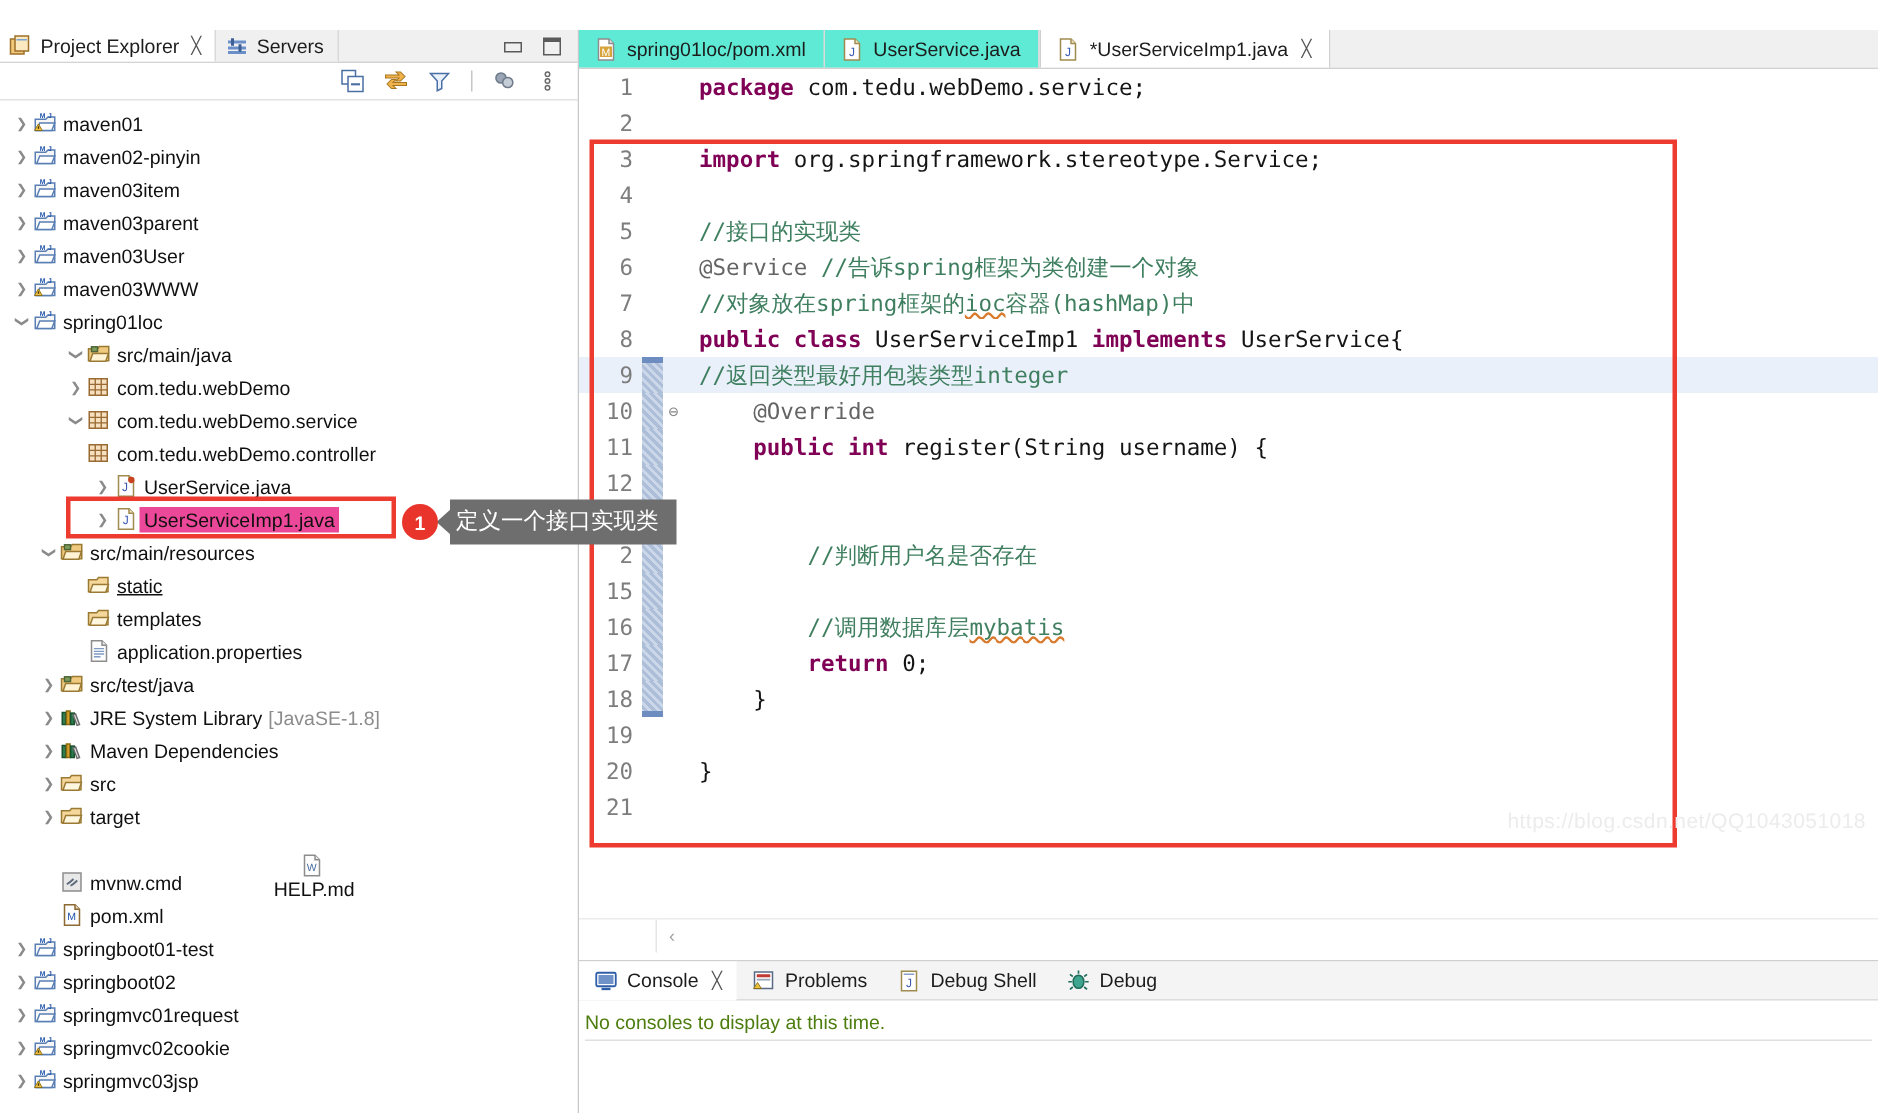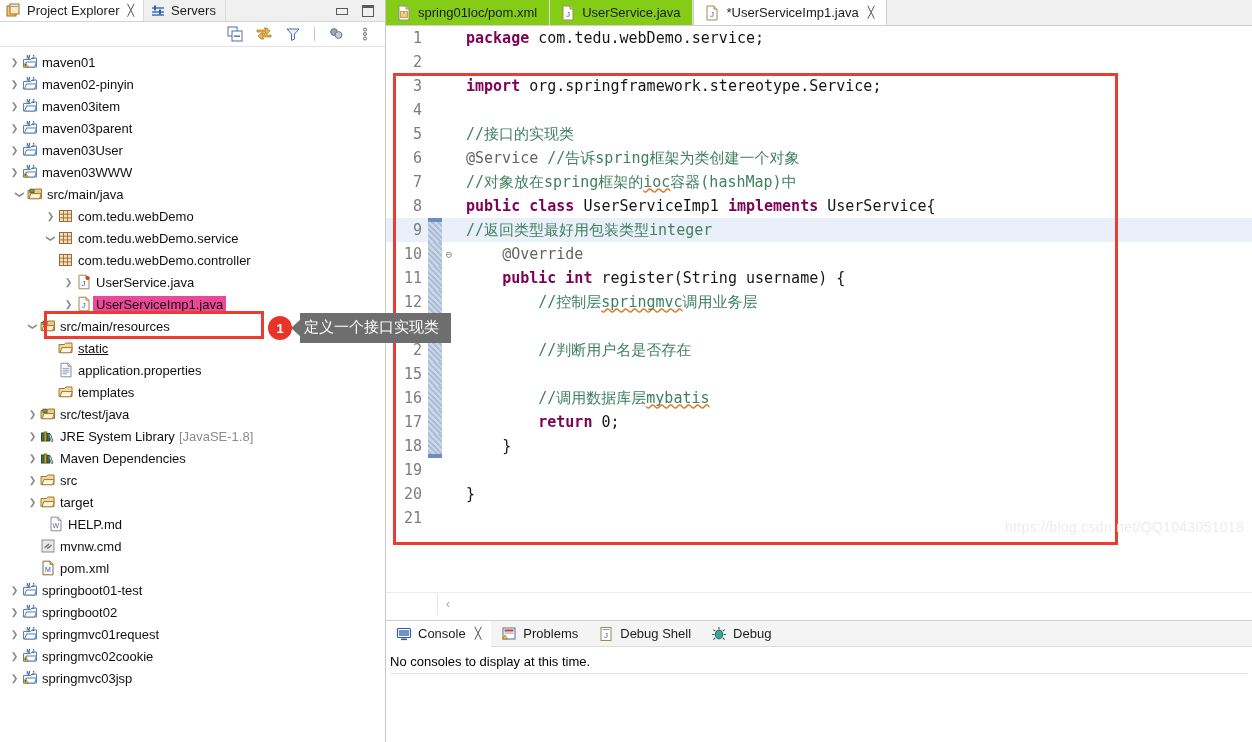--- a/index.html
+++ b/index.html
@@ -5,21 +5,21 @@
   * { box-sizing: border-box; }
   html, body {
     margin: 0; padding: 0;
     width: 1252px; height: 742px;
     overflow: hidden;
     background: #ffffff;
     font-family: "Liberation Sans", sans-serif;
     font-size: 13px;
     color: #1a1a1a;
   }
-  #app { position: relative; width: 1252px; height: 544px; }
+  #app { position: relative; width: 1252px; height: 544px; margin-top: 20px; }
 
   
   #left-panel {
     position: absolute; left: 0; top: 0; width: 386px; height: 742px;
     background: #ffffff;
     border-right: 1px solid #c8c8c8;
   }
   .view-tabbar {
     position: relative; height: 22px; background: #f0f0f0;
     border-bottom: 1px solid #d4d4d4;
@@ -81,21 +81,21 @@
     background: #ffffff;
   }
   .edtabbar {
     height: 26px; background: #f0f0f0; display: flex; align-items: stretch;
     border-bottom: 1px solid #d0d0d0;
   }
   .edtab {
     display: flex; align-items: center; gap: 6px;
     padding: 0 12px 0 10px; font-size: 13px; color: #1c1c1c;
   }
-  .edtab.inactive { background: #84cc16; border-right: 1px solid #dadada; }
+  .edtab.inactive { background: #5eead4; border-right: 1px solid #dadada; }
   .edtab.active { background: #ffffff; border-right: 1px solid #d0d0d0;
                   border-left: 1px solid #d0d0d0; }
   .edtab-rest { flex: 1; background: #f0f0f0; }
 
   
   #code-area {
     position: absolute; left: 0; top: 26px; right: 0; height: 572px;
     background: #ffffff; overflow: hidden;
   }
   .code-scroll { position: relative; }
@@ -159,21 +159,21 @@
   }
   .btabbar {
     height: 26px; display: flex; align-items: center;
     background: #f4f4f4; border-bottom: 1px solid #dddddd;
   }
   .btab {
     display: flex; align-items: center; gap: 6px; padding: 0 10px;
     font-size: 13px; color: #1c1c1c; height: 26px;
   }
   .btab.active { background: #ffffff; }
-  .bcontent { padding: 7px 4px 0 4px; font-size: 13px; color: #000000; }
+  .bcontent { padding: 7px 4px 0 4px; font-size: 13px; color: #4d7c0f; }
   .brule { margin-top: 4px; height: 1px; background: #e0e0e0; }
 
   
   #callout {
     position: absolute; left: 268px; top: 313px; z-index: 10;
     display: flex; align-items: center;
   }
   #callout .badge {
     width: 24px; height: 24px; border-radius: 50%; background: #e8342a;
     color: #fff; font-size: 13px; font-weight: bold;
@@ -331,21 +331,33 @@
               <path d="M1.5 5.5h7l1.5-1.5h4.5v9h-13z" fill="#f6f6f6" stroke="#5a7fb5" stroke-width="1"></path>
               <path d="M2.5 13l2-5h10l-2 5z" fill="#ffffff" stroke="#5a7fb5"></path>
               <text x="4.5" y="4.6" font-size="4.5" font-family="sans-serif" fill="#2255aa" font-weight="bold">M</text>
               <text x="10" y="4.6" font-size="4.5" font-family="sans-serif" fill="#2255aa" font-weight="bold">J</text>
               <path d="M3.6 8.6l2.6 4.4H1z" fill="#f0c040" stroke="#8a6a10" stroke-width=".6"></path>
               <rect x="3.2" y="10.2" width=".9" height="1.7" fill="#4a3a00"></rect>
             </svg>
           </span>
           <span class="tlabel">maven03WWW</span>
         </div>
-        <div class="trow" style="padding-left: 13px;">
+        <div class="trow" style="padding-left: 8px;">
+          <span class="twist" style="transform: rotate(90deg);">❯</span>
+          <span class="ticon">
+            <svg viewBox="0 0 16 16" width="16" height="16">
+              <path d="M1.5 5.5h7l1.5-1.5h4.5v9h-13z" fill="#f6f6f6" stroke="#5a7fb5" stroke-width="1"></path>
+              <path d="M2.5 13l2-5h10l-2 5z" fill="#ffffff" stroke="#5a7fb5"></path>
+              <text x="4.5" y="4.6" font-size="4.5" font-family="sans-serif" fill="#2255aa" font-weight="bold">M</text>
+              <text x="10" y="4.6" font-size="4.5" font-family="sans-serif" fill="#2255aa" font-weight="bold">J</text>
+            </svg>
+          </span>
+          <span class="tlabel">spring01loc</span>
+        </div>
+        <div class="trow" style="padding-left: 44px;">
           <span class="twist" style="transform: rotate(90deg);">❯</span>
           <span class="ticon">
             <svg viewBox="0 0 16 16" width="16" height="16">
               <path d="M1 4.5h6l1.2-1.5h6.3v9.5H1z" fill="#efc97e" stroke="#9a7a33"></path>
               <path d="M2 12.8l1.8-5.2h10.5l-1.8 5.2z" fill="#fff3d4" stroke="#9a7a33"></path>
               <rect x="3" y="3.2" width="4" height="3.2" fill="#7f9b5c" stroke="#4e6636"></rect>
             </svg>
           </span>
           <span class="tlabel">src/main/java</span>
         </div>
@@ -420,36 +432,36 @@
               <path d="M1 4.5h5.5l1.2-1.5h6.3v9.5H1z" fill="#f6d79b" stroke="#9a7a33"></path>
               <path d="M2 12.8l1.8-5.2h10.5l-1.8 5.2z" fill="#fff6e0" stroke="#9a7a33"></path>
             </svg>
           </span>
           <span class="tlabel">static</span>
         </div>
         <div class="trow" style="padding-left: 44px;">
           <span class="twist"></span>
           <span class="ticon">
             <svg viewBox="0 0 16 16" width="16" height="16">
+              <path d="M1 4.5h5.5l1.2-1.5h6.3v9.5H1z" fill="#f6d79b" stroke="#9a7a33"></path>
+              <path d="M2 12.8l1.8-5.2h10.5l-1.8 5.2z" fill="#fff6e0" stroke="#9a7a33"></path>
+            </svg>
+          </span>
+          <span class="tlabel">templates</span>
+        </div>
+        <div class="trow" style="padding-left: 44px;">
+          <span class="twist"></span>
+          <span class="ticon">
+            <svg viewBox="0 0 16 16" width="16" height="16">
               <path d="M3 1.2h7l3 3v10.6H3z" fill="#fdfdfd" stroke="#8d8d8d"></path>
               <path d="M10 1.2v3h3" fill="#e8e8e8" stroke="#8d8d8d"></path>
               <path d="M4.6 6.4h6.8M4.6 8.2h6.8M4.6 10h6.8M4.6 11.8h4.4" stroke="#7f9ac4" stroke-width=".9"></path>
             </svg>
           </span>
           <span class="tlabel">application.properties</span>
-        </div>
-        <div class="trow" style="padding-left: 44px;">
-          <span class="twist"></span>
-          <span class="ticon">
-            <svg viewBox="0 0 16 16" width="16" height="16">
-              <path d="M1 4.5h5.5l1.2-1.5h6.3v9.5H1z" fill="#f6d79b" stroke="#9a7a33"></path>
-              <path d="M2 12.8l1.8-5.2h10.5l-1.8 5.2z" fill="#fff6e0" stroke="#9a7a33"></path>
-            </svg>
-          </span>
-          <span class="tlabel">templates</span>
         </div>
         <div class="trow" style="padding-left: 26px;">
           <span class="twist">❯</span>
           <span class="ticon">
             <svg viewBox="0 0 16 16" width="16" height="16">
               <path d="M1 4.5h6l1.2-1.5h6.3v9.5H1z" fill="#efc97e" stroke="#9a7a33"></path>
               <path d="M2 12.8l1.8-5.2h10.5l-1.8 5.2z" fill="#fff3d4" stroke="#9a7a33"></path>
               <rect x="3" y="3.2" width="4" height="3.2" fill="#7f9b5c" stroke="#4e6636"></rect>
             </svg>
           </span>
@@ -493,21 +505,21 @@
         <div class="trow" style="padding-left: 26px;">
           <span class="twist">❯</span>
           <span class="ticon">
             <svg viewBox="0 0 16 16" width="16" height="16">
               <path d="M1 4.5h5.5l1.2-1.5h6.3v9.5H1z" fill="#f6d79b" stroke="#9a7a33"></path>
               <path d="M2 12.8l1.8-5.2h10.5l-1.8 5.2z" fill="#fff6e0" stroke="#9a7a33"></path>
             </svg>
           </span>
           <span class="tlabel">target</span>
         </div>
-        <div class="trow" style="padding-left: 34px;">
+        <div class="trow" style="padding-left: 34px; flex-direction: column;">
           <span class="twist"></span>
           <span class="ticon">
             <svg viewBox="0 0 16 16" width="16" height="16">
               <path d="M3 1.2h7l3 3v10.6H3z" fill="#fdfdfd" stroke="#8d8d8d"></path>
               <path d="M10 1.2v3h3" fill="#e8e8e8" stroke="#8d8d8d"></path>
               <text x="7.8" y="11.6" font-size="7" font-family="sans-serif" fill="#4a6fa5" text-anchor="middle">W</text>
             </svg>
           </span>
           <span class="tlabel">HELP.md</span>
         </div>
@@ -704,21 +716,20 @@
           <div class="cline">
             <span class="gutter">11</span>
             <span class="annbar marked"></span>
             <span class="fold"></span>
             <span class="ctext">    <span class="kw">public</span><span class="plain"></span><span class="plain"> </span><span class="plain"></span><span class="kw">int</span><span class="plain"></span><span class="plain"> </span><span class="plain"></span><span class="plain">register</span><span class="plain"></span><span class="plain">(</span><span class="plain"></span><span class="plain">String</span><span class="plain"></span><span class="plain"> </span><span class="plain"></span><span class="plain">username</span><span class="plain"></span><span class="plain">) {</span></span>
           </div>
           <div class="cline">
             <span class="gutter">12</span>
             <span class="annbar marked"></span>
             <span class="fold"></span>
-            <span class="ctext">        <span class="cmt"><span>//</span><span class="cjk">控制层</span><span class="squig">springmvc</span><span class="cjk">调用业务层</span></span></span>
           </div>
           <div class="cline">
             <span class="gutter">13</span>
             <span class="annbar marked"></span>
             <span class="fold"></span>
             <span class="ctext"></span>
           </div>
           <div class="cline">
             <span class="gutter">2</span>
             <span class="annbar marked"></span>

